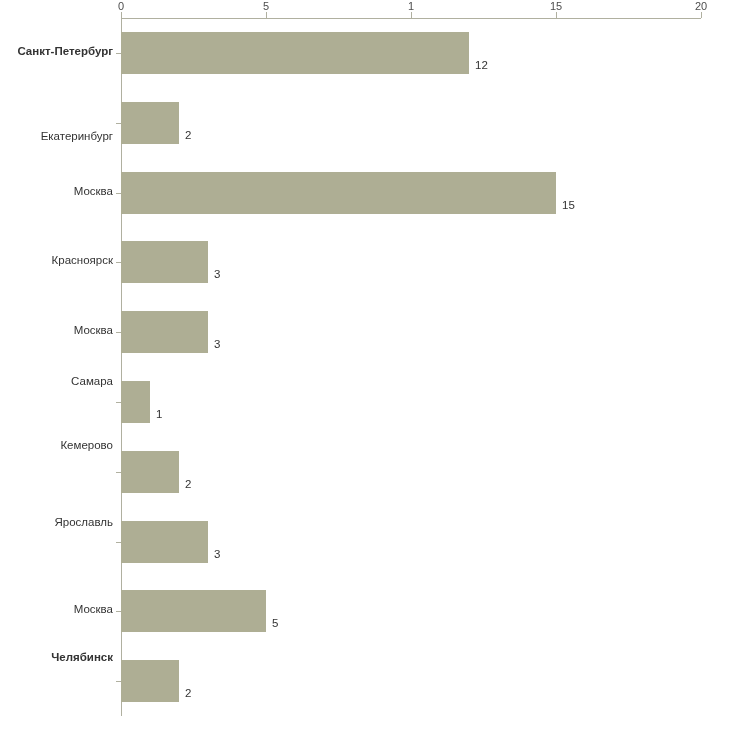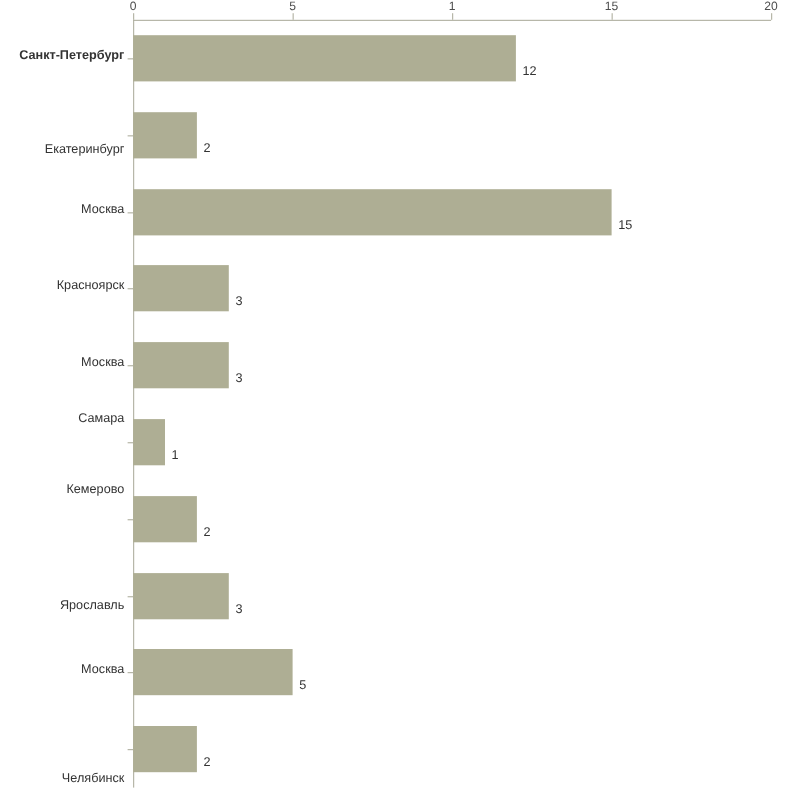--- a/index.html
+++ b/index.html
@@ -118,23 +118,23 @@
       <div class="tick-label" style="left: 701px;">20</div>
     </div>
   <div class="cat-labels-col" id="catlabels">
       <div class="cat-label" style="top: 26.9px; font-weight: bold;">Санкт-Петербург</div>
       <div class="cat-label" style="top: 112px;">Екатеринбург</div>
       <div class="cat-label" style="top: 166.5px;">Москва</div>
       <div class="cat-label" style="top: 236.3px;">Красноярск</div>
       <div class="cat-label" style="top: 306.1px;">Москва</div>
       <div class="cat-label" style="top: 357px;">Самара</div>
       <div class="cat-label" style="top: 421px;">Кемерово</div>
-      <div class="cat-label" style="top: 527px;">Ярославль</div>
+      <div class="cat-label" style="top: 498px;">Ярославль</div>
       <div class="cat-label" style="top: 585.3px;">Москва</div>
-      <div class="cat-label" style="top: 684px;">Челябинск</div>
+      <div class="cat-label" style="top: 633px; font-weight: bold;">Челябинск</div>
     </div>
   <div class="plot-area" id="bars">
       <div class="bar" title="Санкт-Петербург: 12" style="left: 0px; top: 13.9px; width: 348px; background: rgb(174, 174, 148);"></div>
       <div class="bar-value" style="left: 354px; top: 40.9px;">12</div>
       <div class="bar" title="Екатеринбург: 2" style="left: 0px; top: 83.7px; width: 58px; background: rgb(174, 174, 148);"></div>
       <div class="bar-value" style="left: 64px; top: 110.7px;">2</div>
       <div class="bar" title="Москва: 15" style="left: 0px; top: 153.5px; width: 435px; background: rgb(174, 174, 148);"></div>
       <div class="bar-value" style="left: 441px; top: 180.5px;">15</div>
       <div class="bar" title="Красноярск: 3" style="left: 0px; top: 223.3px; width: 87px; background: rgb(174, 174, 148);"></div>
       <div class="bar-value" style="left: 93px; top: 250.3px;">3</div>

